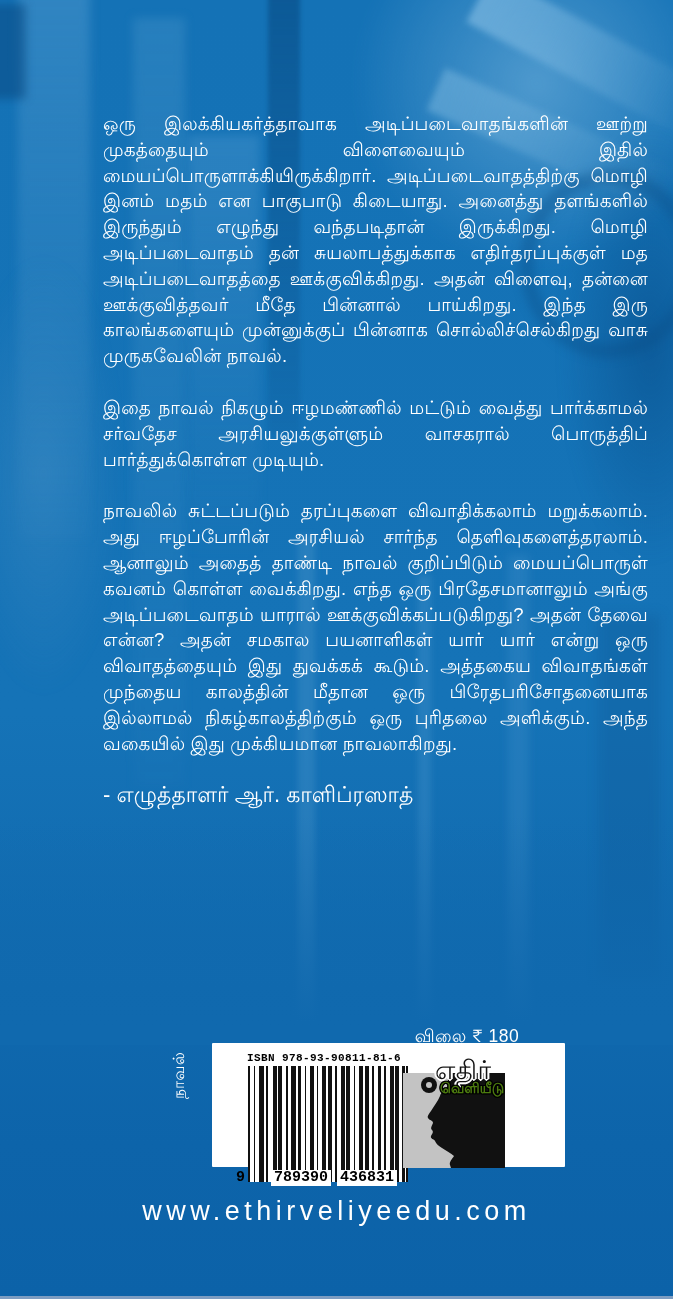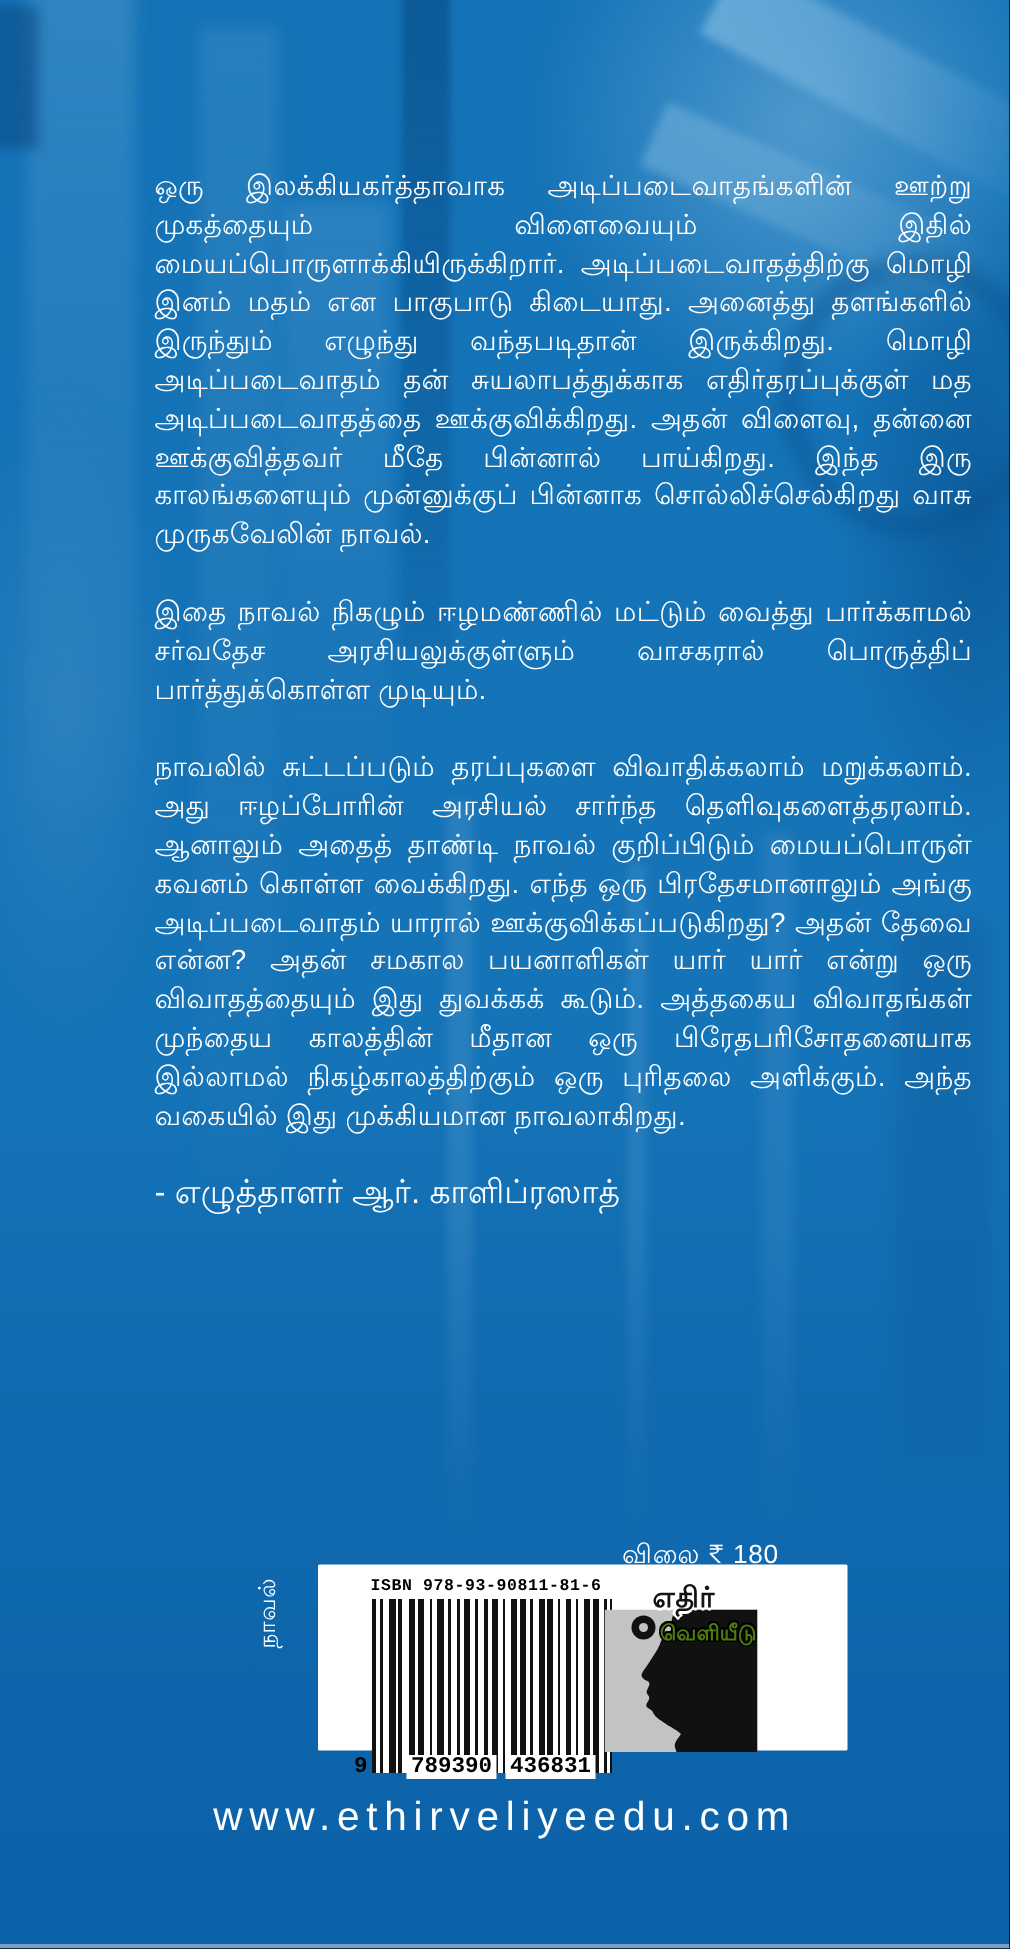--- a/index.html
+++ b/index.html
@@ -70,21 +70,21 @@
   .digit-row{position:absolute;left:0;right:0;bottom:-2px;display:flex;align-items:flex-end;
     font-family:"Liberation Mono","DejaVu Sans Mono",monospace;font-size:15px;font-weight:bold;color:#000;line-height:16px;}
   .d-lead{width:12px;text-align:left;}
   .d-group{background:#fff;padding:0 3px;}
   .g1{margin-left:23px;}
   .g2{margin-left:6px;}
 
   
   .logo{position:absolute;left:191px;top:30px;width:102px;height:95px;}
   .logo svg{display:block;}
-  .logo-word1{position:absolute;top:-18px;left:32px;font-size:19px;font-weight:bold;color:#141414;
+  .logo-word1{position:absolute;top:-18px;left:32px;font-size:26px;font-weight:normal;color:#141414;
     letter-spacing:.5px;white-space:nowrap;
     text-shadow:-2px 0 #fff,2px 0 #fff,0 -2px #fff,0 2px #fff,-1px -1px #fff,1px 1px #fff,-1px 1px #fff,1px -1px #fff;}
   .logo-word2{position:absolute;top:7px;left:37px;font-size:14px;font-weight:bold;color:#4d7c0f;
     white-space:nowrap;
     text-shadow:-1px 0 #000,1px 0 #000,0 -1px #000,0 1px #000,-1px -1px #000,1px 1px #000,-1px 1px #000,1px -1px #000;}
 
   
   .website{position:absolute;left:0;right:0;top:1196px;text-align:center;color:#fff;
     font-size:27px;letter-spacing:4.5px;z-index:5;}
 

